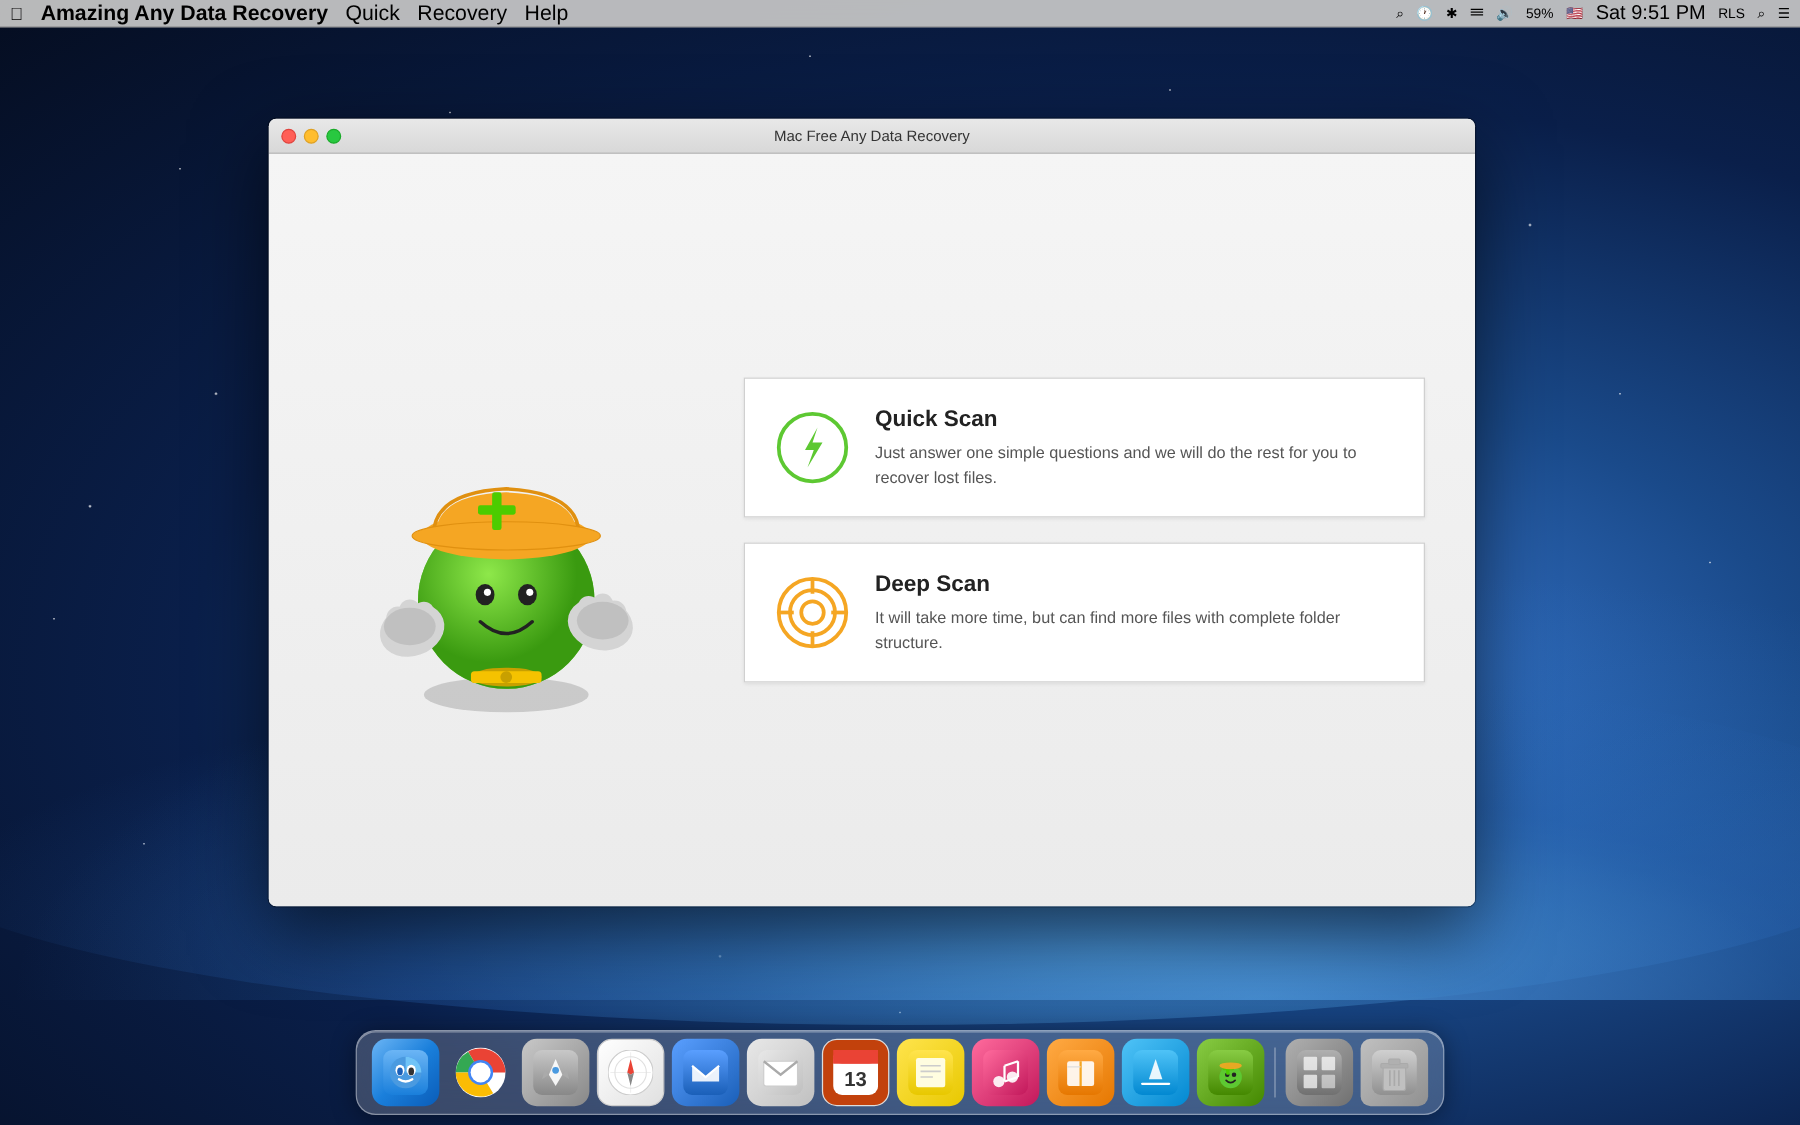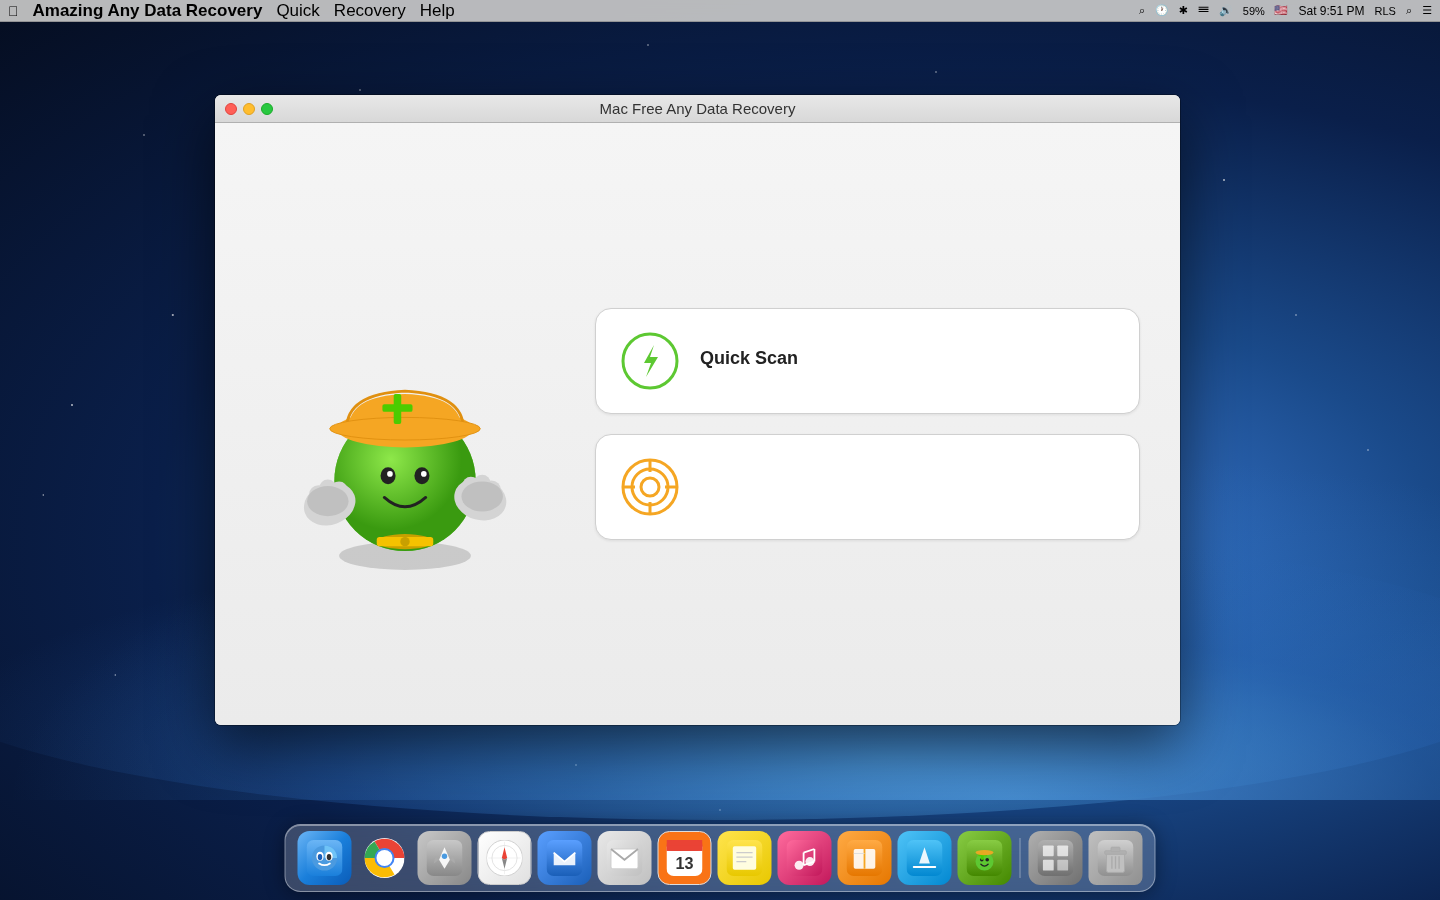--- a/index.html
+++ b/index.html
@@ -108,21 +108,21 @@
     .menubar-right {
       margin-left: auto;
       display: flex;
       align-items: center;
       gap: 10px;
       font-size: 11px;
       color: #000;
     }
 
     .menubar-right .time {
-      font-size: 12px;
+      font-size: 16px;
       font-weight: 500;
     }
 
     
     .app-window {
       position: absolute;
       top: 95px;
       left: 215px;
       width: 965px;
       height: 630px;
@@ -158,21 +158,21 @@
     }
 
     .window-btn.close { background: #ff5f57; border-color: #e0443e; }
     .window-btn.minimize { background: #ffbd2e; border-color: #dfa123; }
     .window-btn.maximize { background: #28c840; border-color: #1aab29; }
 
     .window-title {
       position: absolute;
       left: 50%;
       transform: translateX(-50%);
-      font-size: 15px;
+      font-size: 12px;
       color: #333;
       font-weight: 500;
     }
 
     .window-content {
       display: flex;
       align-items: center;
       justify-content: center;
       height: calc(100% - 28px);
       padding: 20px 40px;
@@ -199,21 +199,21 @@
     .options-area {
       flex: 1;
       display: flex;
       flex-direction: column;
       gap: 20px;
     }
 
     .scan-option {
       background: #fff;
       border: 1px solid #d0d0d0;
-      border-radius: 16px;
+      border-radius: 0;
       padding: 22px 24px;
       display: flex;
       align-items: center;
       gap: 20px;
       cursor: pointer;
       transition: background 0.1s;
       box-shadow: 0 1px 3px rgba(0,0,0,0.08);
     }
 
     .scan-icon {
@@ -265,21 +265,21 @@
       transition: transform 0.1s;
       position: relative;
       overflow: hidden;
     }
 
     
     .dock-finder { background: linear-gradient(135deg, #6bb5f5 0%, #1a7fdb 50%, #0a5cb8 100%); }
     .dock-rocket { background: linear-gradient(135deg, #c8c8c8 0%, #888 100%); }
     .dock-safari { background: linear-gradient(135deg, #fff 0%, #e0e0e0 100%); border: 1px solid #ccc; }
     .dock-mail { background: linear-gradient(135deg, #e8e8e8 0%, #c0c0c0 100%); }
-    .dock-calendar { background: #f97316; border: 1px solid #ddd; overflow: hidden; }
+    .dock-calendar { background: #c2410c; border: 1px solid #ddd; overflow: hidden; }
     .dock-notes { background: linear-gradient(135deg, #ffe44d 0%, #e8c800 100%); }
     .dock-music { background: linear-gradient(135deg, #ff6b9d 0%, #c2185b 100%); }
     .dock-books { background: linear-gradient(135deg, #ffaa44 0%, #e67700 100%); }
     .dock-appstore { background: linear-gradient(135deg, #4fc3f7 0%, #0288d1 100%); }
     .dock-mascot { background: linear-gradient(135deg, #88cc44 0%, #448800 100%); }
     .dock-games { background: linear-gradient(135deg, #b0b0b0 0%, #707070 100%); }
     .dock-trash { background: linear-gradient(135deg, #c0c0c0 0%, #909090 100%); border-radius: 8px !important; }
 
     .dock-separator {
       width: 1px;
@@ -387,34 +387,39 @@
 
       <div class="scan-option">
         <svg class="scan-icon" viewBox="0 0 60 60">
           <circle cx="30" cy="30" r="27" fill="none" stroke="#5dc832" stroke-width="3"></circle>
           <path d="M30 12 L36 26 H44 L38 34 L40 48 L30 40 L20 48 L22 34 L16 26 H24 Z" fill="none" stroke="#5dc832" stroke-width="0"></path>
 
           <path d="M34 14 L24 32 L31 32 L26 46 L38 26 L30 26 Z" fill="#5dc832"></path>
         </svg>
         <div class="scan-text">
           <h2>Quick Scan</h2>
+          <p>Just answer one simple questions and we will do the rest for you to recover lost files.</p>
         </div>
       </div>
 
       <div class="scan-option">
         <svg class="scan-icon" viewBox="0 0 60 60">
           <circle cx="30" cy="30" r="27" fill="none" stroke="#f5a623" stroke-width="3"></circle>
 
           <circle cx="30" cy="30" r="18" fill="none" stroke="#f5a623" stroke-width="3"></circle>
           <circle cx="30" cy="30" r="9" fill="none" stroke="#f5a623" stroke-width="3"></circle>
           <line x1="30" y1="3" x2="30" y2="15" stroke="#f5a623" stroke-width="3"></line>
           <line x1="30" y1="45" x2="30" y2="57" stroke="#f5a623" stroke-width="3"></line>
           <line x1="3" y1="30" x2="15" y2="30" stroke="#f5a623" stroke-width="3"></line>
           <line x1="45" y1="30" x2="57" y2="30" stroke="#f5a623" stroke-width="3"></line>
         </svg>
+        <div class="scan-text">
+          <h2>Deep Scan</h2>
+          <p>It will take more time, but can find more files with complete folder structure.</p>
+        </div>
       </div>
 
     </div>
   </div>
 </div>
 
 <div class="dock">
 
   <div class="dock-icon dock-finder">
     <svg viewBox="0 0 40 40" width="36" height="36">

